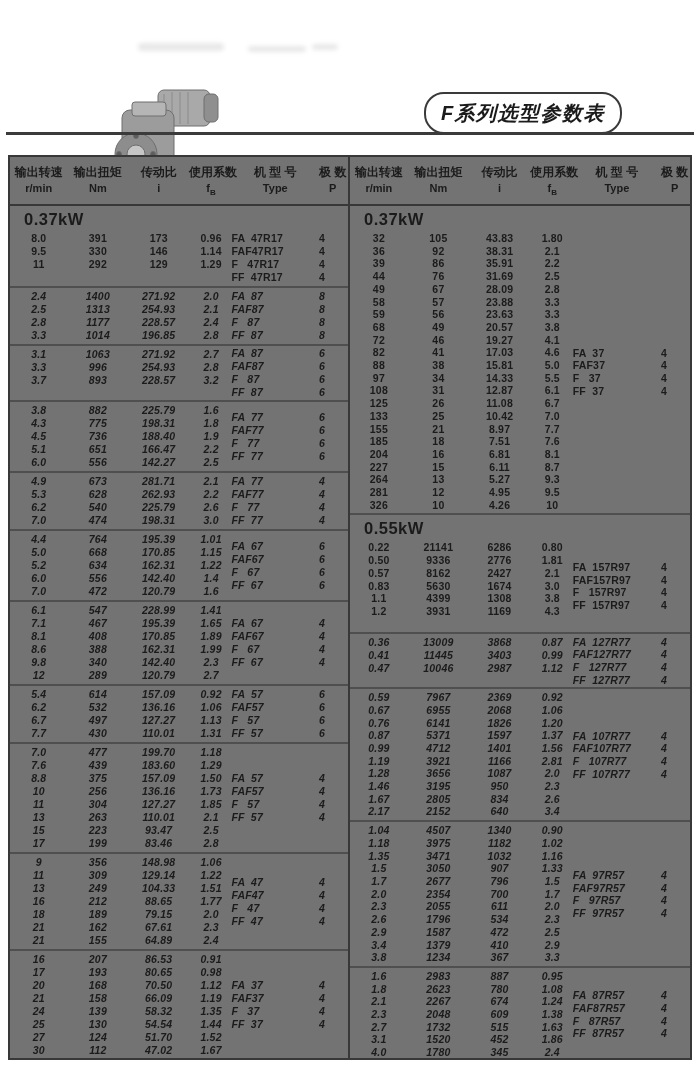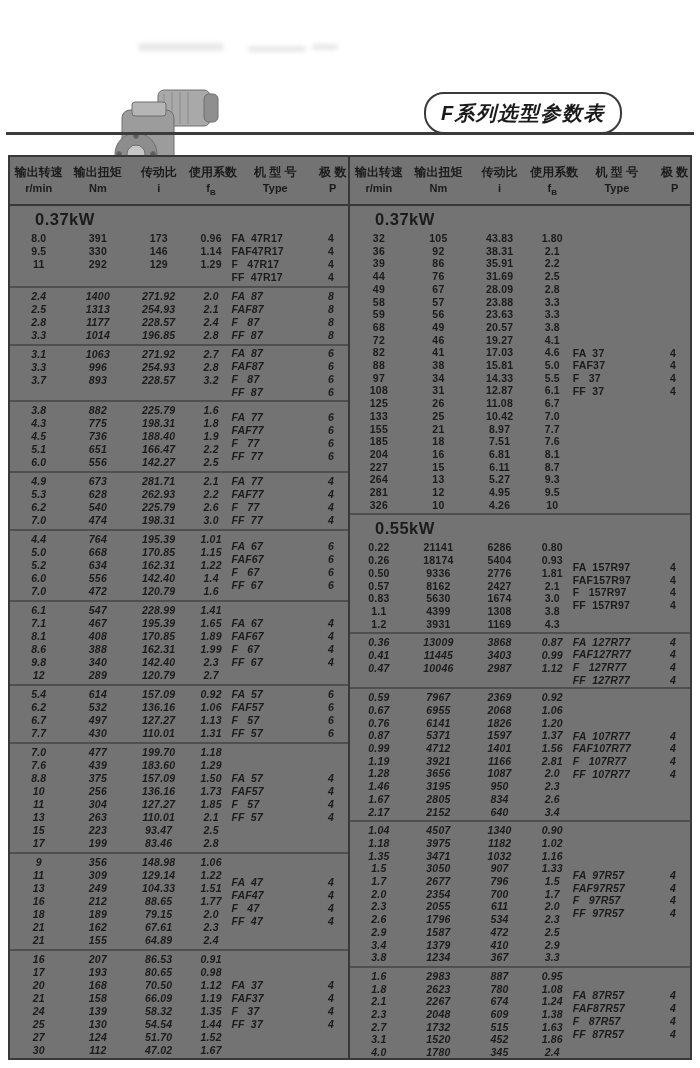--- a/index.html
+++ b/index.html
@@ -32,27 +32,27 @@
     align-content:center;box-sizing:border-box;}
   .head-half.first{border-right:2px solid #383838;}
   .hcell{text-align:center;}
   .hcn{display:block;font-size:12px;font-weight:800;white-space:nowrap;}
   .hunit{display:block;font-size:11px;font-weight:700;margin-top:1px;}
   .hunit sub{font-size:8px;}
   .tbody{flex:1;display:flex;overflow:hidden;}
   .half{width:50%;box-sizing:border-box;display:flex;flex-direction:column;}
   #body-left{border-right:2px solid #383838;}
   .section + .section{border-top:2px solid #4f4f4f;}
-  .power-label{font-size:16.5px;font-weight:800;padding:3px 0 1px 25px;letter-spacing:.5px;line-height:20px;}
+  .power-label{font-size:16.5px;font-weight:800;padding:3px 0 1px 14px;letter-spacing:.5px;line-height:20px;}
   .block{position:relative;padding:2px 0;box-sizing:border-box;}
   .block + .block{border-top:2px solid #4f4f4f;font-style:italic;}
   .drow{display:grid;grid-template-columns:17% 18% 18% 13% 34%;line-height:13px;}
   #body-right .drow{line-height:12.7px;}
   .cell{font-weight:700;font-size:10.5px;text-align:center;letter-spacing:.2px;}
-  .types{position:absolute;left:65.5%;right:2px;top:50%;transform:translateY(-50%);}
+  .types{position:absolute;left:65.5%;right:11px;top:50%;transform:translateY(-50%);}
   .trow{display:flex;line-height:13px;font-size:10.5px;font-weight:700;}
   #body-right .trow{line-height:12.7px;}
   .tmodel{flex:1;text-align:left;white-space:pre;letter-spacing:.2px;}
   .tpoles{width:30px;text-align:center;}
 </style>
 </head>
 <body>
 
 <div class="smudge" style="left:138px;top:43px;width:86px;height:8px;"></div>
 <div class="smudge" style="left:248px;top:46px;width:58px;height:6px;"></div>
@@ -868,26 +868,20 @@
         <div class="section">
           <div class="power-label">0.55kW</div>
           <div class="block" style="min-height: 92.9px;">
             <div class="drow">
               <span class="cell">0.22</span>
               <span class="cell">21141</span>
               <span class="cell">6286</span>
               <span class="cell">0.80</span>
             </div>
             <div class="drow">
-              <span class="cell">0.26</span>
-              <span class="cell">18174</span>
-              <span class="cell">5404</span>
-              <span class="cell">0.93</span>
-            </div>
-            <div class="drow">
               <span class="cell">0.50</span>
               <span class="cell">9336</span>
               <span class="cell">2776</span>
               <span class="cell">1.81</span>
             </div>
             <div class="drow">
               <span class="cell">0.57</span>
               <span class="cell">8162</span>
               <span class="cell">2427</span>
               <span class="cell">2.1</span>

